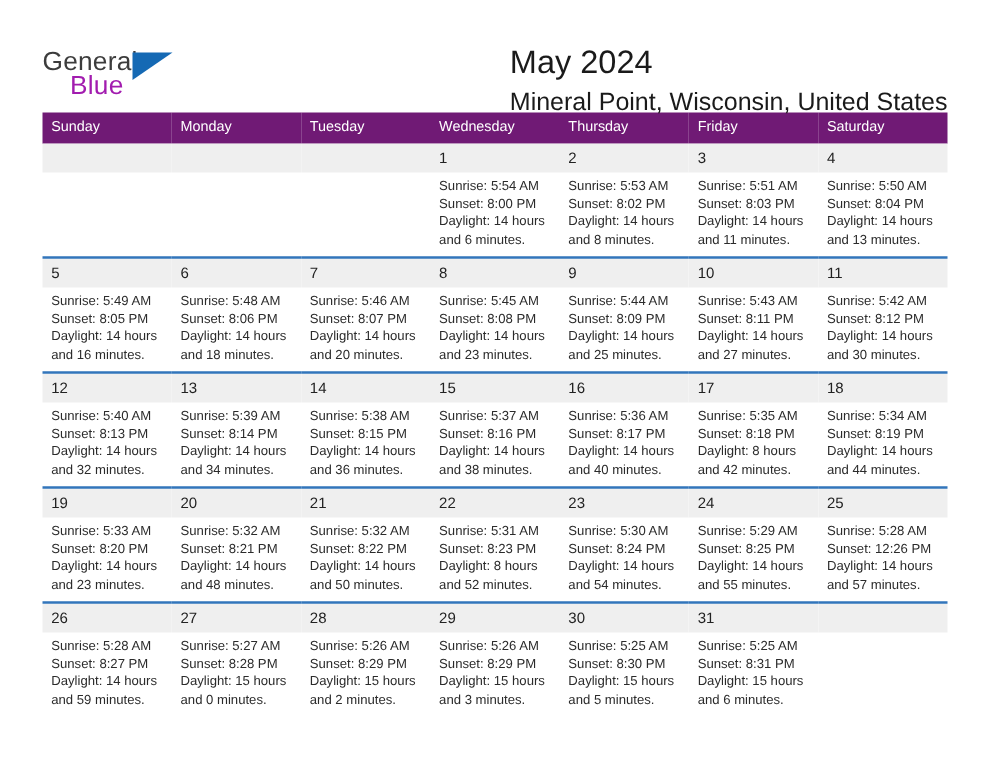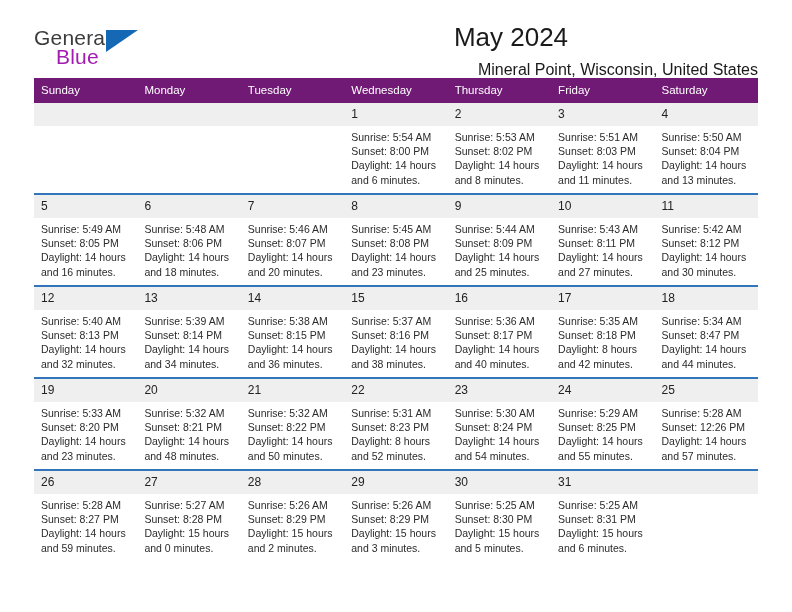--- a/index.html
+++ b/index.html
@@ -13,21 +13,21 @@
     font-family: "Liberation Sans", sans-serif;
     color: #1a1a1a;
     overflow: hidden;
   }
 
   .page {
     position: relative;
     width: 792px;
     height: 612px;
     box-sizing: border-box;
-    padding: 4px 34px;
+    padding: 16px 34px;
   }
 
   
   .header {
     position: relative;
     height: 74px;
     display: flex;
     justify-content: space-between;
     align-items: flex-start;
   }
@@ -73,25 +73,24 @@
   }
   .cal-title {
     font-size: 26px;
     font-weight: normal;
     color: #1a1a1a;
     line-height: 30px;
     white-space: nowrap;
   }
   .cal-location {
     margin-top: 9px;
-    font-size: 16px;
+    font-size: 20px;
     color: #1a1a1a;
     line-height: 18px;
     white-space: nowrap;
-    margin-left: 24px;
   }
 
   
   .calendar {
     width: 724px;
     border-collapse: collapse;
     table-layout: fixed;
   }
 
   .calendar th {
@@ -322,21 +321,21 @@
             <div class="details">
               <div>Sunrise: 5:35 AM</div>
               <div>Sunset: 8:18 PM</div>
               <div class="daylight-wrap">Daylight: 8 hours and 42 minutes.</div>
             </div>
           </td>
           <td>
             <div class="daynum">18</div>
             <div class="details">
               <div>Sunrise: 5:34 AM</div>
-              <div>Sunset: 8:47 PM</div>
+              <div>Sunset: 8:19 PM</div>
               <div class="daylight-wrap">Daylight: 14 hours and 44 minutes.</div>
             </div>
           </td>
         </tr>
         <tr class="week">
           <td>
             <div class="daynum">19</div>
             <div class="details">
               <div>Sunrise: 5:33 AM</div>
               <div>Sunset: 8:20 PM</div>

